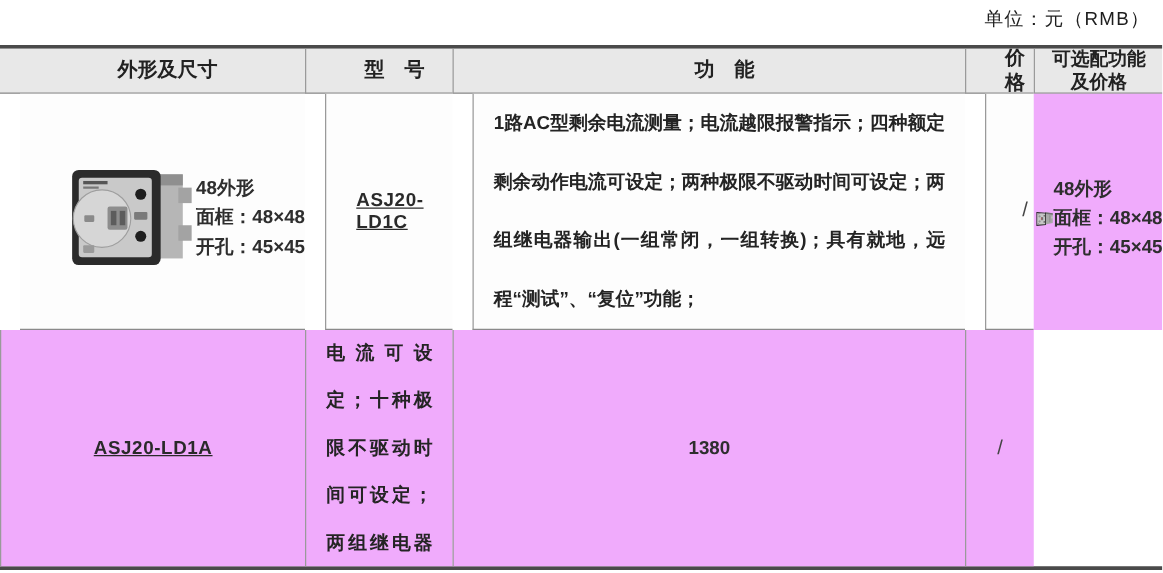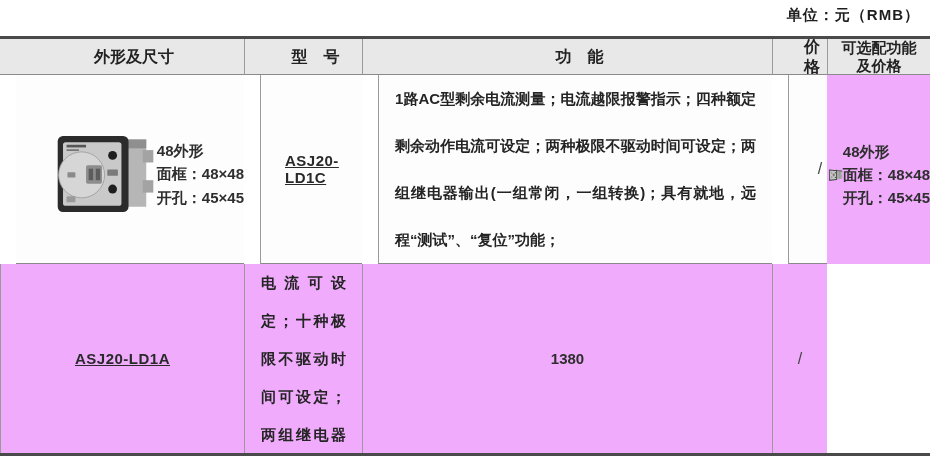--- a/index.html
+++ b/index.html
@@ -1,20 +1,20 @@
 <!DOCTYPE html>
 <html><head>
 <meta charset="utf-8">
 <style>
   html,body{margin:0;padding:0;background:#fff;}
   body{font-family:"Liberation Sans","DejaVu Sans",sans-serif;color:#2e2e2e;
        -webkit-font-smoothing:antialiased;}
   .page{position:relative;width:930px;height:458px;background:#fff;overflow:hidden;}
 
-  .unit-label{position:absolute;top:6px;right:10px;font-size:15px;font-weight:700;
+  .unit-label{position:absolute;top:6px;right:10px;font-size:15px;font-weight:400;
               letter-spacing:1px;color:#1d1d1d;}
 
   .price-table{position:absolute;top:36px;left:0;width:930px;
                border-top:3px solid #4a4a4a;border-bottom:3px solid #4a4a4a;
                display:grid;
                grid-template-columns:244px 118px 410px 55px 103px;
                grid-template-rows:36px 189px 189px;}
 
   .cell{box-sizing:border-box;display:flex;align-items:center;justify-content:center;
         overflow:hidden;}

